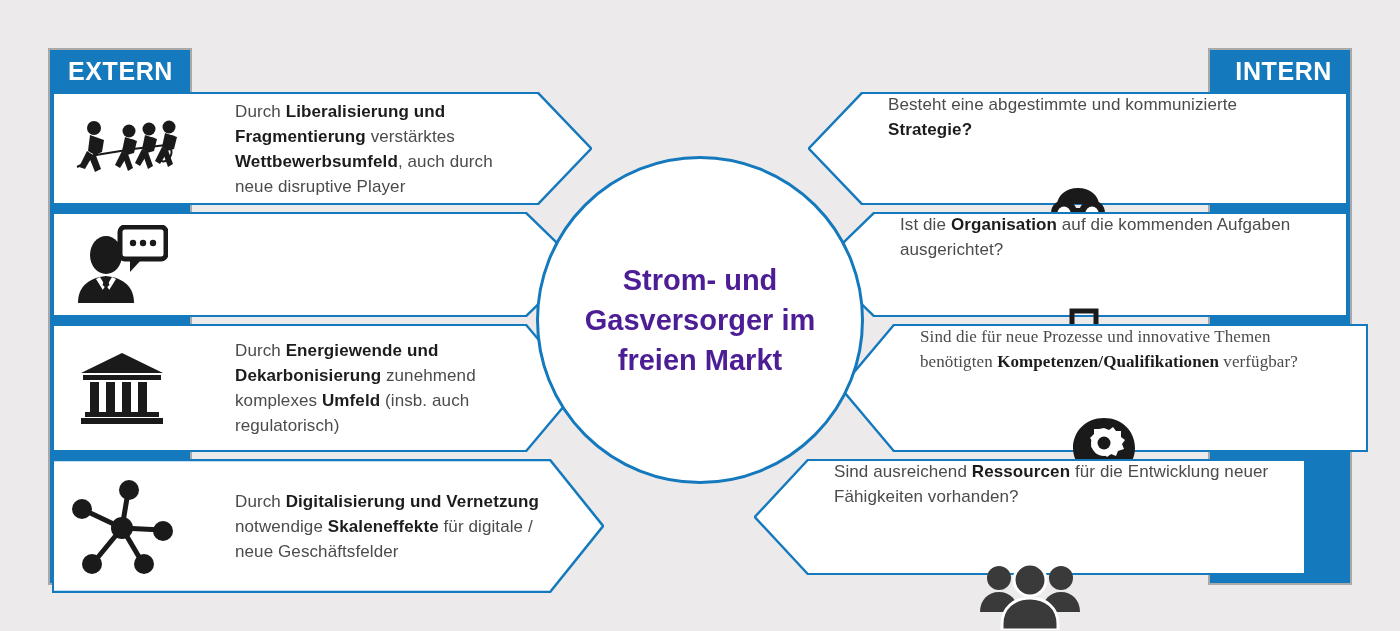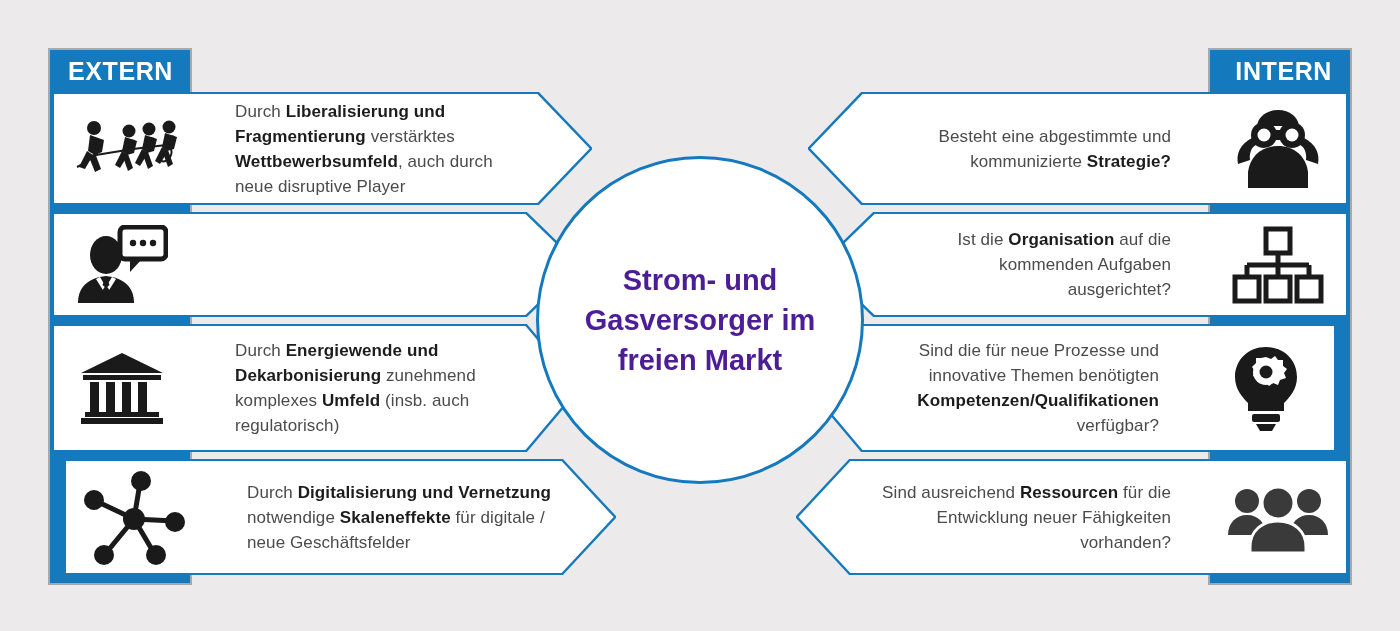--- a/index.html
+++ b/index.html
@@ -68,21 +68,21 @@
     flex: 1 1 auto;
     font-size: 17px;
     line-height: 25px;
     color: #4b4b4b;
     letter-spacing: .1px;
   }
   .text-cell b { color: #1c1c1c; font-weight: bold; }
 
   .panel-left  .text-cell { padding-left: 28px; padding-right: 60px; }
   .panel-right .text-cell { padding-left: 80px; padding-right: 22px; }
-  .panel-right .content { flex-direction: row; text-align: right; }
+  .panel-right .content { flex-direction: column; }
 
   
   .circle {
     position: absolute;
     left: 536px; top: 156px;
     width: 328px; height: 328px;
     border-radius: 50%;
     background: #ffffff;
     border: 3px solid #1479bd;
     display: flex;
@@ -202,21 +202,21 @@
       <rect x="43" y="31" width="9" height="30"></rect>
       <rect x="59" y="31" width="9" height="30"></rect>
       <rect x="6" y="61" width="74" height="5"></rect>
       <rect x="2" y="67" width="82" height="6"></rect>
     </g>
   </svg>
           </div>
           <div class="text-cell"><span>Durch </span><b>Energiewende und Dekarbonisierung</b><span> zunehmend komplexes </span><b>Umfeld</b><span> (insb. auch regulatorisch)</span></div>
         </div>
       </div>
-      <div class="panel panel-left" style="left: 64px; top: 459px; width: 552px; height: 116px; background: transparent;">
+      <div class="panel panel-left" style="left: 52px; top: 459px; width: 552px; height: 134px; background: transparent;">
         <svg class="arrowsvg" viewBox="0 0 552 116" preserveAspectRatio="none" width="552" height="116">
       <path d="M 0.8 0.8 L 498 0.8 L 551.2 58 L 498 115.2 L 0.8 115.2 Z" fill="#ffffff" stroke="#1479bd" stroke-width="2.4000000000000004" stroke-linejoin="miter"></path>
     </svg>
         <div class="content">
           <div class="icon-cell">
             <svg width="104" height="100" viewBox="0 0 104 100">
     <g stroke="#1a1a1a" stroke-width="5" fill="none">
       <line x1="52" y1="52" x2="58" y2="16"></line>
       <line x1="52" y1="52" x2="14" y2="34"></line>
       <line x1="52" y1="52" x2="92" y2="54"></line>
@@ -284,21 +284,21 @@
       <line x1="46" y1="40" x2="46" y2="52"></line>
       <line x1="77" y1="40" x2="77" y2="52"></line>
       <rect x="3" y="52" width="24" height="24"></rect>
       <rect x="34" y="52" width="24" height="24"></rect>
       <rect x="65" y="52" width="24" height="24"></rect>
     </g>
   </svg>
           </div>
         </div>
       </div>
-      <div class="panel panel-right" style="left: 808px; top: 324px; width: 528px; height: 128px; background: transparent;">
+      <div class="panel panel-right" style="left: 840px; top: 324px; width: 528px; height: 128px; background: transparent; font-family: Liberation Serif, serif;">
         <svg class="arrowsvg" viewBox="0 0 528 128" preserveAspectRatio="none" width="528" height="128">
       <path d="M 54 0.8 L 527.2 0.8 L 527.2 127.2 L 54 127.2 L 0.8 64 Z" fill="#ffffff" stroke="#1479bd" stroke-width="2.4000000000000004" stroke-linejoin="miter"></path>
     </svg>
         <div class="content">
           <div class="text-cell"><span>Sind die für neue Prozesse und innovative Themen benötigten </span><b>Kompetenzen/Qualifikationen</b><span> verfügbar?</span></div>
           <div class="icon-cell">
             <svg width="72" height="86" viewBox="0 0 72 86">
     <g fill="#1a1a1a">
       <path d="M36 2 C18 2 5 15 5 32 C5 44 12 52 18 58 L18 66 L54 66 L54 58 C60 52 67 44 67 32 C67 15 54 2 36 2 Z"></path>
       <rect x="22" y="69" width="28" height="8" rx="2"></rect>
@@ -307,21 +307,21 @@
       <g fill="#ffffff">
         <path d="M36 12 L41 14 L45 11 L48 15 L53 15 L53 21 L57 24 L54 28 L56 33 L50 35 L48 40 L43 38 L39 41 L35 37 L30 38 L28 33 L23 31 L25 26 L22 22 L26 18 L26 13 L31 13 Z"></path>
         <circle cx="36" cy="27" r="13"></circle>
       </g>
       <circle cx="36" cy="27" r="6.5" fill="#1a1a1a"></circle>
     </g>
   </svg>
           </div>
         </div>
       </div>
-      <div class="panel panel-right" style="left: 796px; top: 459px; width: 552px; height: 116px; background: transparent;">
+      <div class="panel panel-right" style="left: 754px; top: 459px; width: 552px; height: 116px; background: transparent;">
         <svg class="arrowsvg" viewBox="0 0 552 116" preserveAspectRatio="none" width="552" height="116">
       <path d="M 54 0.8 L 551.2 0.8 L 551.2 115.2 L 54 115.2 L 0.8 58 Z" fill="#ffffff" stroke="#1479bd" stroke-width="2.4000000000000004" stroke-linejoin="miter"></path>
     </svg>
         <div class="content">
           <div class="text-cell"><span>Sind ausreichend </span><b>Ressourcen</b><span> für die Entwicklung neuer Fähigkeiten vorhanden?</span></div>
           <div class="icon-cell">
             <svg width="100" height="72" viewBox="0 0 100 72">
     <g fill="#3a3a3a">
 
       <circle cx="19" cy="20" r="12"></circle>

